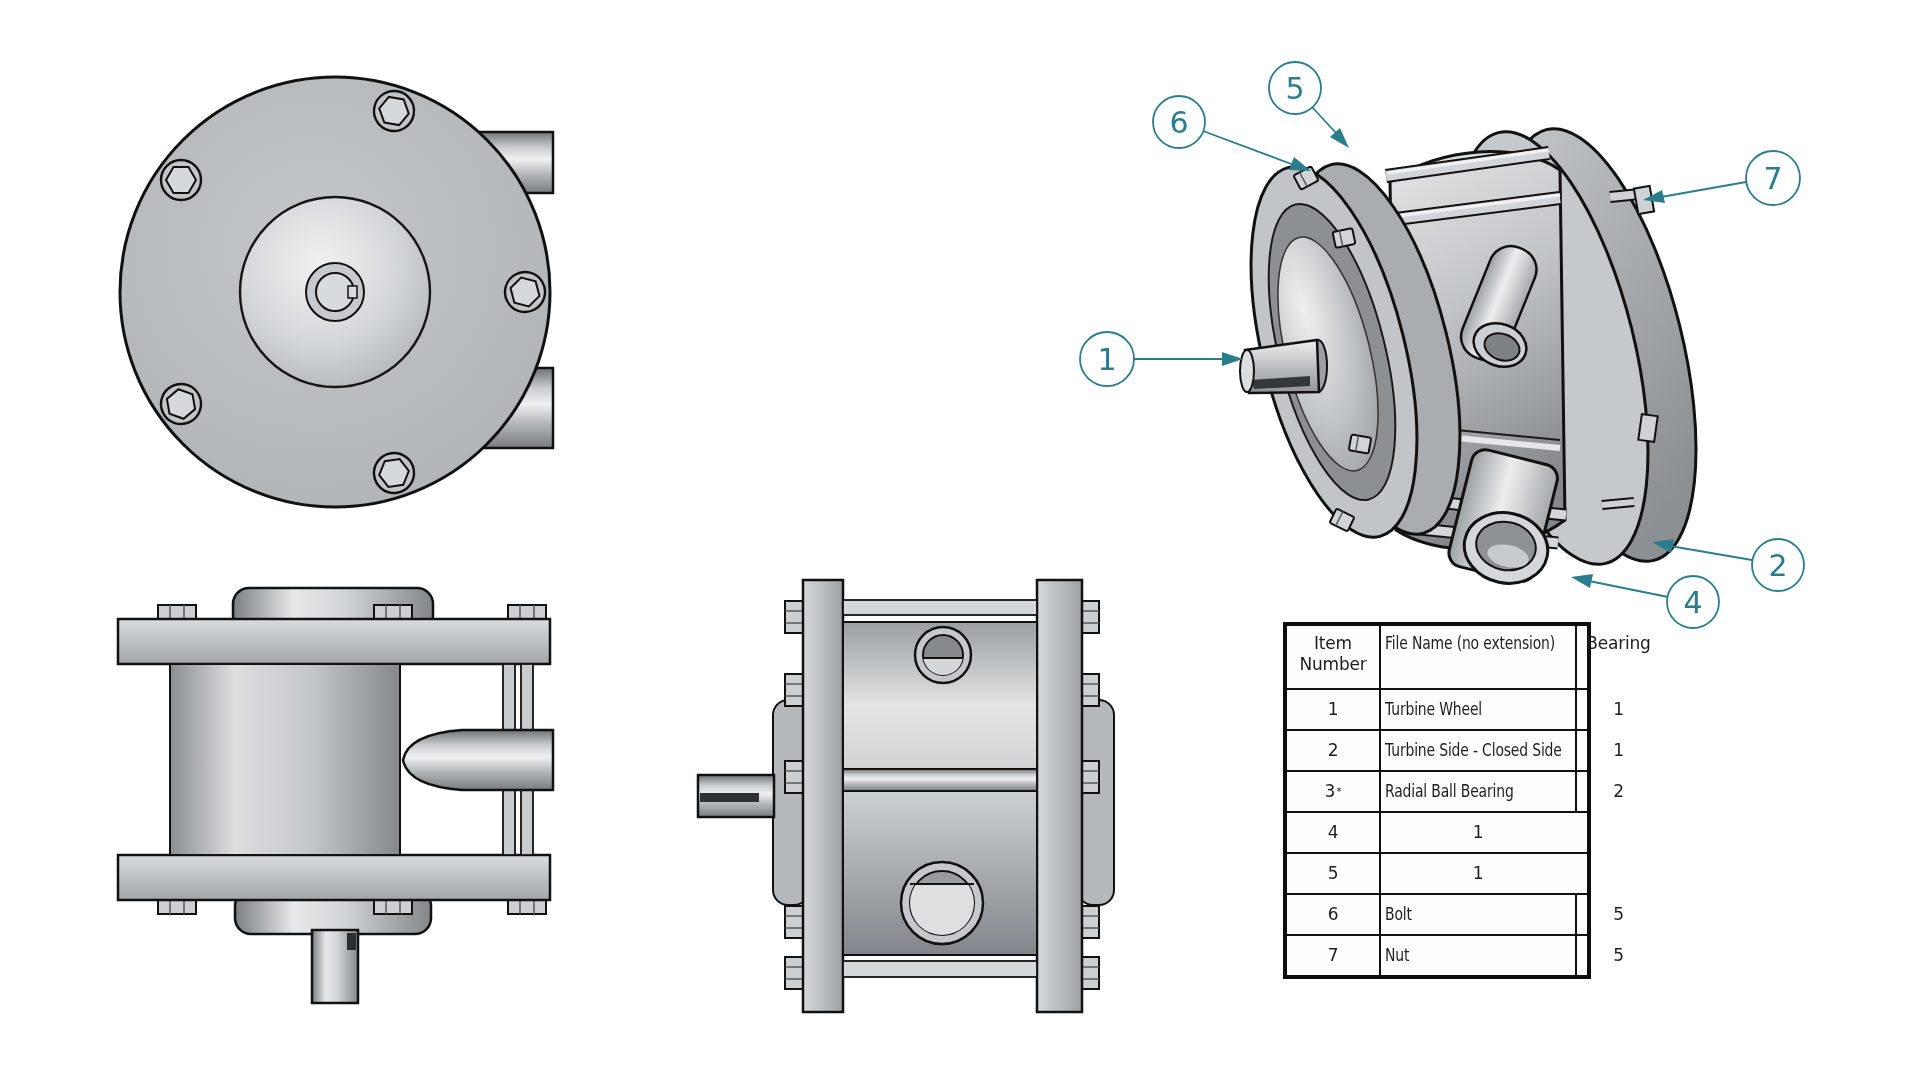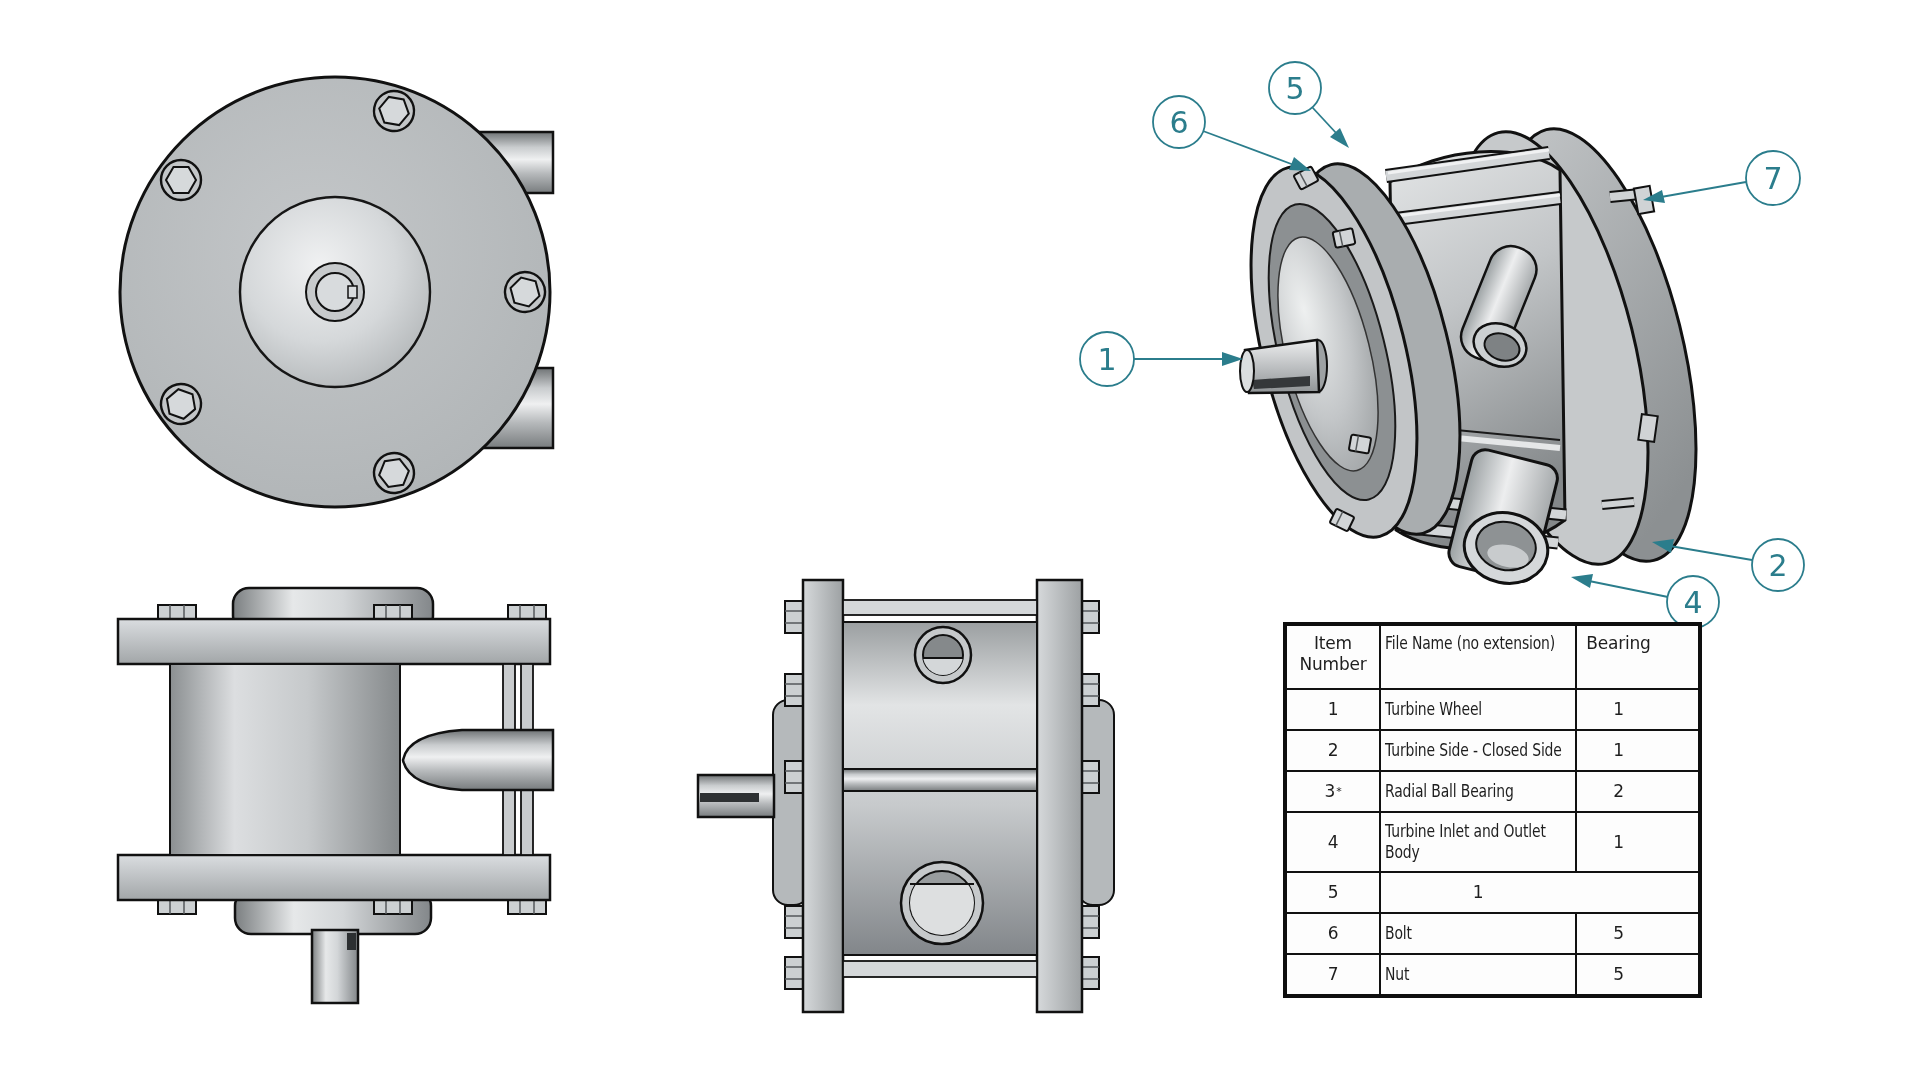--- a/index.html
+++ b/index.html
@@ -6,21 +6,21 @@
   body{
     width:1920px;height:1080px;overflow:hidden;background:#ffffff;
     font-family:"DejaVu Sans","Liberation Sans",sans-serif;
     position:relative;
   }
   .canvas{position:absolute;inset:0;}
   svg{position:absolute;left:0;top:0;}
 
   
   .bom{
-    position:absolute;left:1283px;top:622px;width:419px;
+    position:absolute;left:1283px;top:622px;width:308px;
     border:4px solid #0e0e0e;background:#fdfdfd;
     color:#1e1e1e;font-size:17px;letter-spacing:-0.2px;
     box-sizing:border-box;
   }
   .t-row{display:grid;grid-template-columns:92px 196px 85px;}
   .t-row + .t-row{border-top:2px solid #111;}
   .t-head{min-height:62px;border-bottom:2px solid #111;}
   .tc{display:flex;align-items:center;justify-content:center;
       padding:8px 4px;line-height:21px;box-sizing:border-box;min-height:39px;}
   .t-head .tc{align-items:flex-start;padding-top:7px;text-align:center;}
@@ -334,24 +334,20 @@
   <div class="t-row">
     <div class="tc">3<sup>*</sup></div>
     <div class="tc tc-file">
             <span>Radial Ball Bearing</span>
           </div>
     <div class="tc">2</div>
   </div>
 
   <div class="t-row">
     <div class="tc">4</div>
-    <div class="tc tc-file">
-            <span>Turbine Inlet and Outlet
-Body</span>
-          </div>
     <div class="tc">1</div>
   </div>
 
   <div class="t-row">
     <div class="tc">5</div>
     <div class="tc">1</div>
   </div>
 
   <div class="t-row">
     <div class="tc">6</div>

